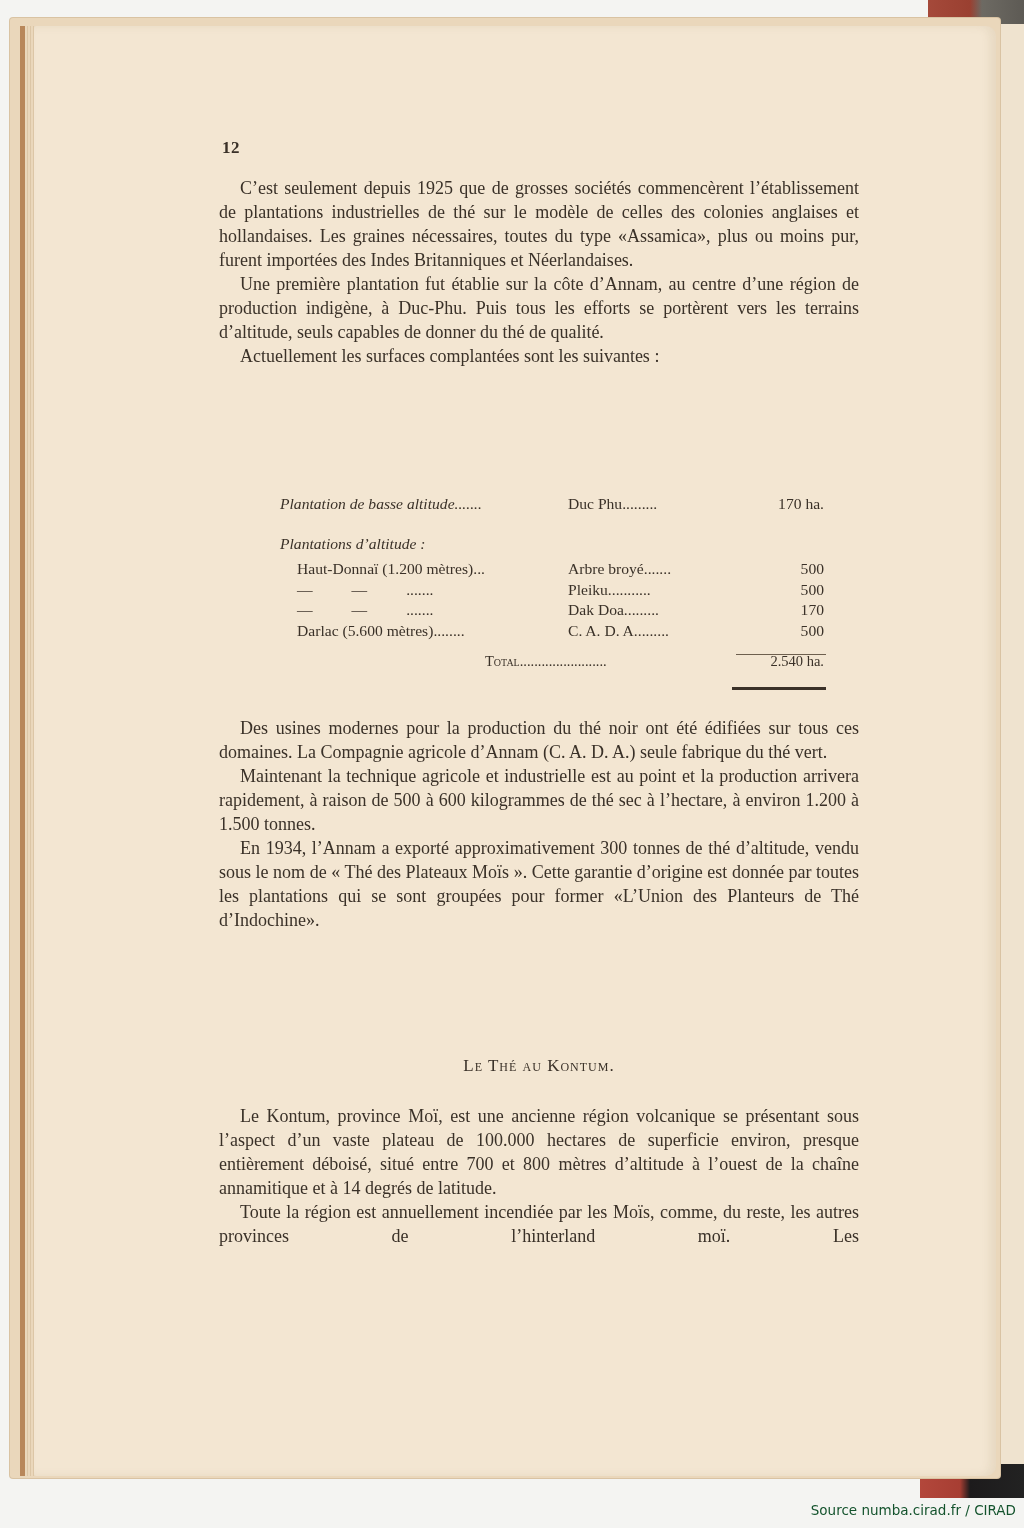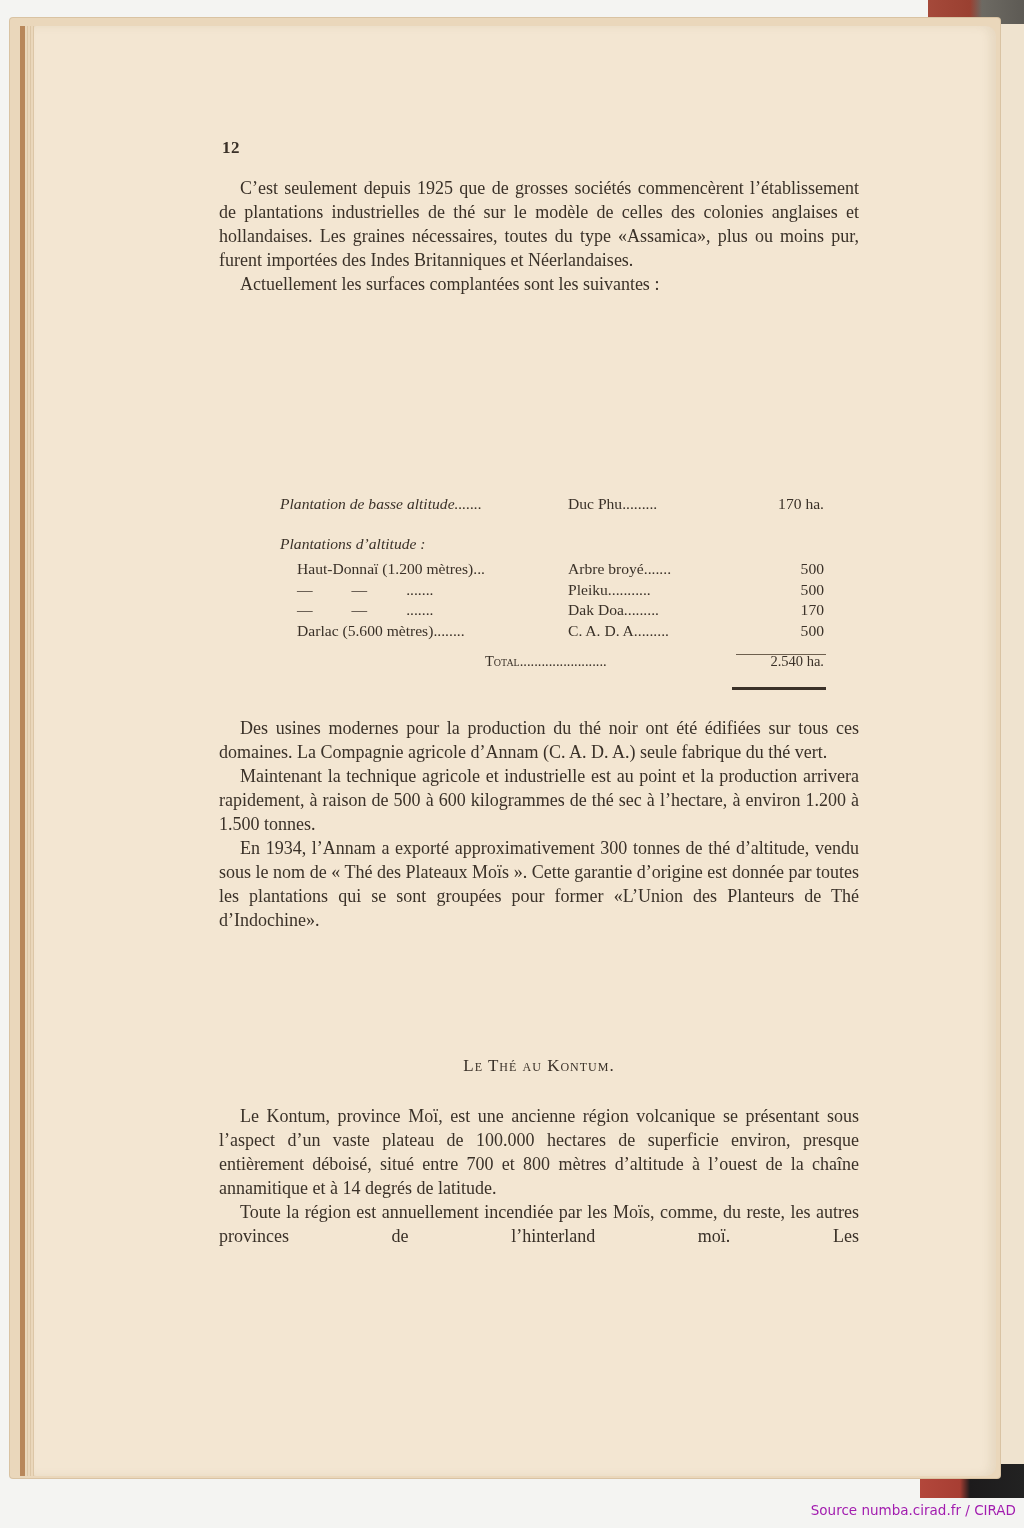--- a/index.html
+++ b/index.html
@@ -66,21 +66,21 @@
   .indent { left: 17px; }
   .sum-line { position: absolute; left: 456px; width: 90px; height: 1px; background: #6d5f4e; }
   .sum-double { position: absolute; left: 452px; width: 94px; height: 3px; background: #3a3128; }
   .section-title {
     position: absolute; left: 219px; width: 640px; top: 1056px;
     text-align: center; font-size: 17px; letter-spacing: 1px;
     font-variant: small-caps;
   }
   .source {
     position: absolute; right: 8px; top: 1502px;
-    font-family: "DejaVu Sans", sans-serif; font-size: 13.5px; color: #a21caf;
+    font-family: "DejaVu Sans", sans-serif; font-size: 13.5px; color: #14532d;
   }
 </style>
 </head>
 <body>
 
 <div class="cover-red"></div>
 <div class="cover-bottom"></div>
 <div class="right-edge"></div>
 <div class="stack"></div>
 <div class="stack-brown"></div>
@@ -89,20 +89,21 @@
 <div class="stack-line" style="left:33px"></div>
 
 <div class="page"></div>
 
 <div class="running-head">
   <span class="page-number">12</span>
 </div>
 
 <div class="text" style="top:176px">
   <p class="p">C’est seulement depuis 1925 que de grosses sociétés commencèrent l’établissement de plantations industrielles de thé sur le modèle de celles des colonies anglaises et hollandaises. Les graines nécessaires, toutes du type «Assamica», plus ou moins pur, furent importées des Indes Britanniques et Néerlandaises.</p>
+  <p class="p">Une première plantation fut établie sur la côte d’Annam, au centre d’une région de production indigène, à Duc-Phu. Puis tous les efforts se portèrent vers les terrains d’altitude, seuls capables de donner du thé de qualité.</p>
   <p class="p p-last">Actuellement les surfaces complantées sont les suivantes :</p>
 </div>
 
 <div class="table">
   <div class="row" style="margin-bottom:19px">
     <span class="c1 italic">Plantation de basse altitude.......</span>
     <span class="c2">Duc Phu.........</span>
     <span class="c3">170 ha.</span>
   </div>
   <div class="row" style="margin-bottom:5px">

